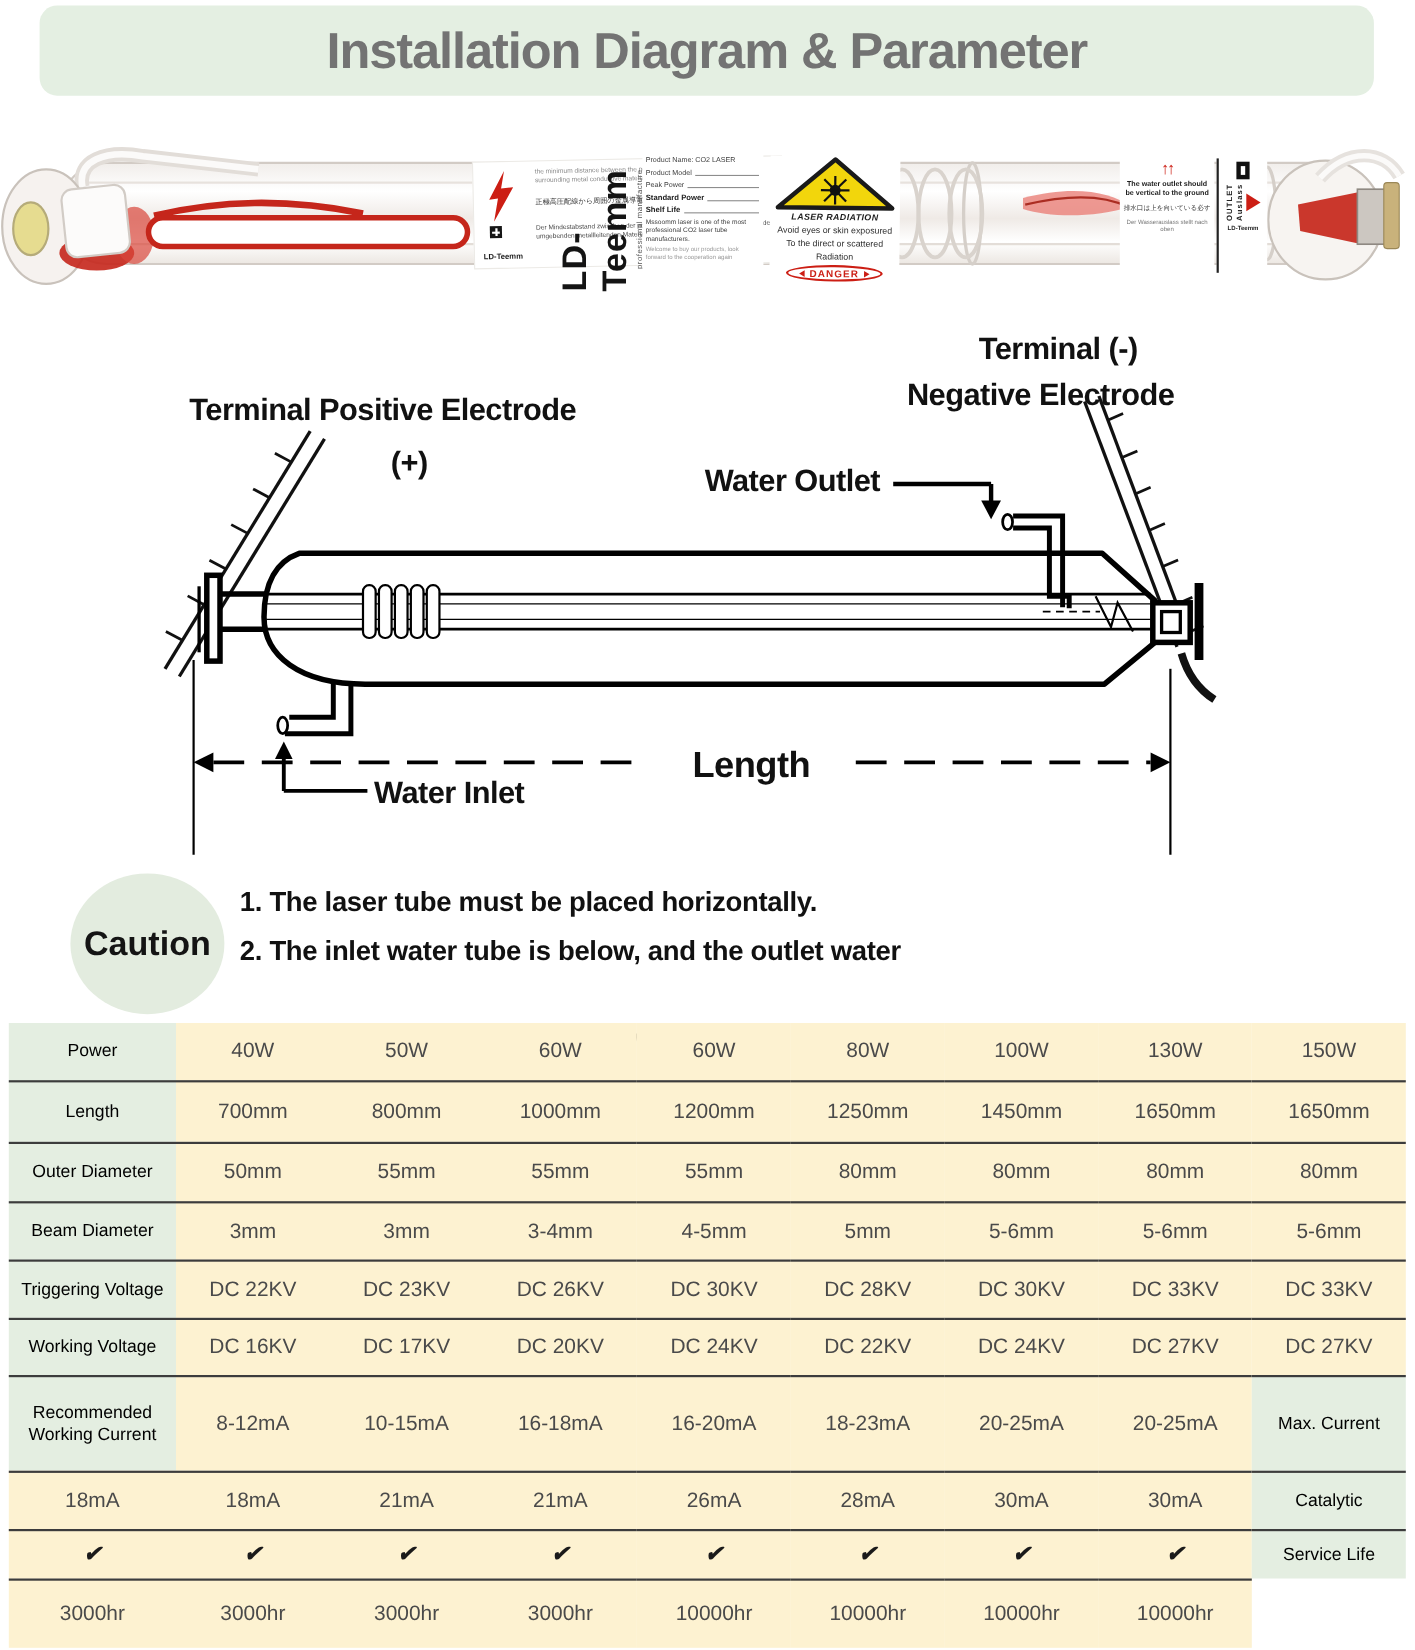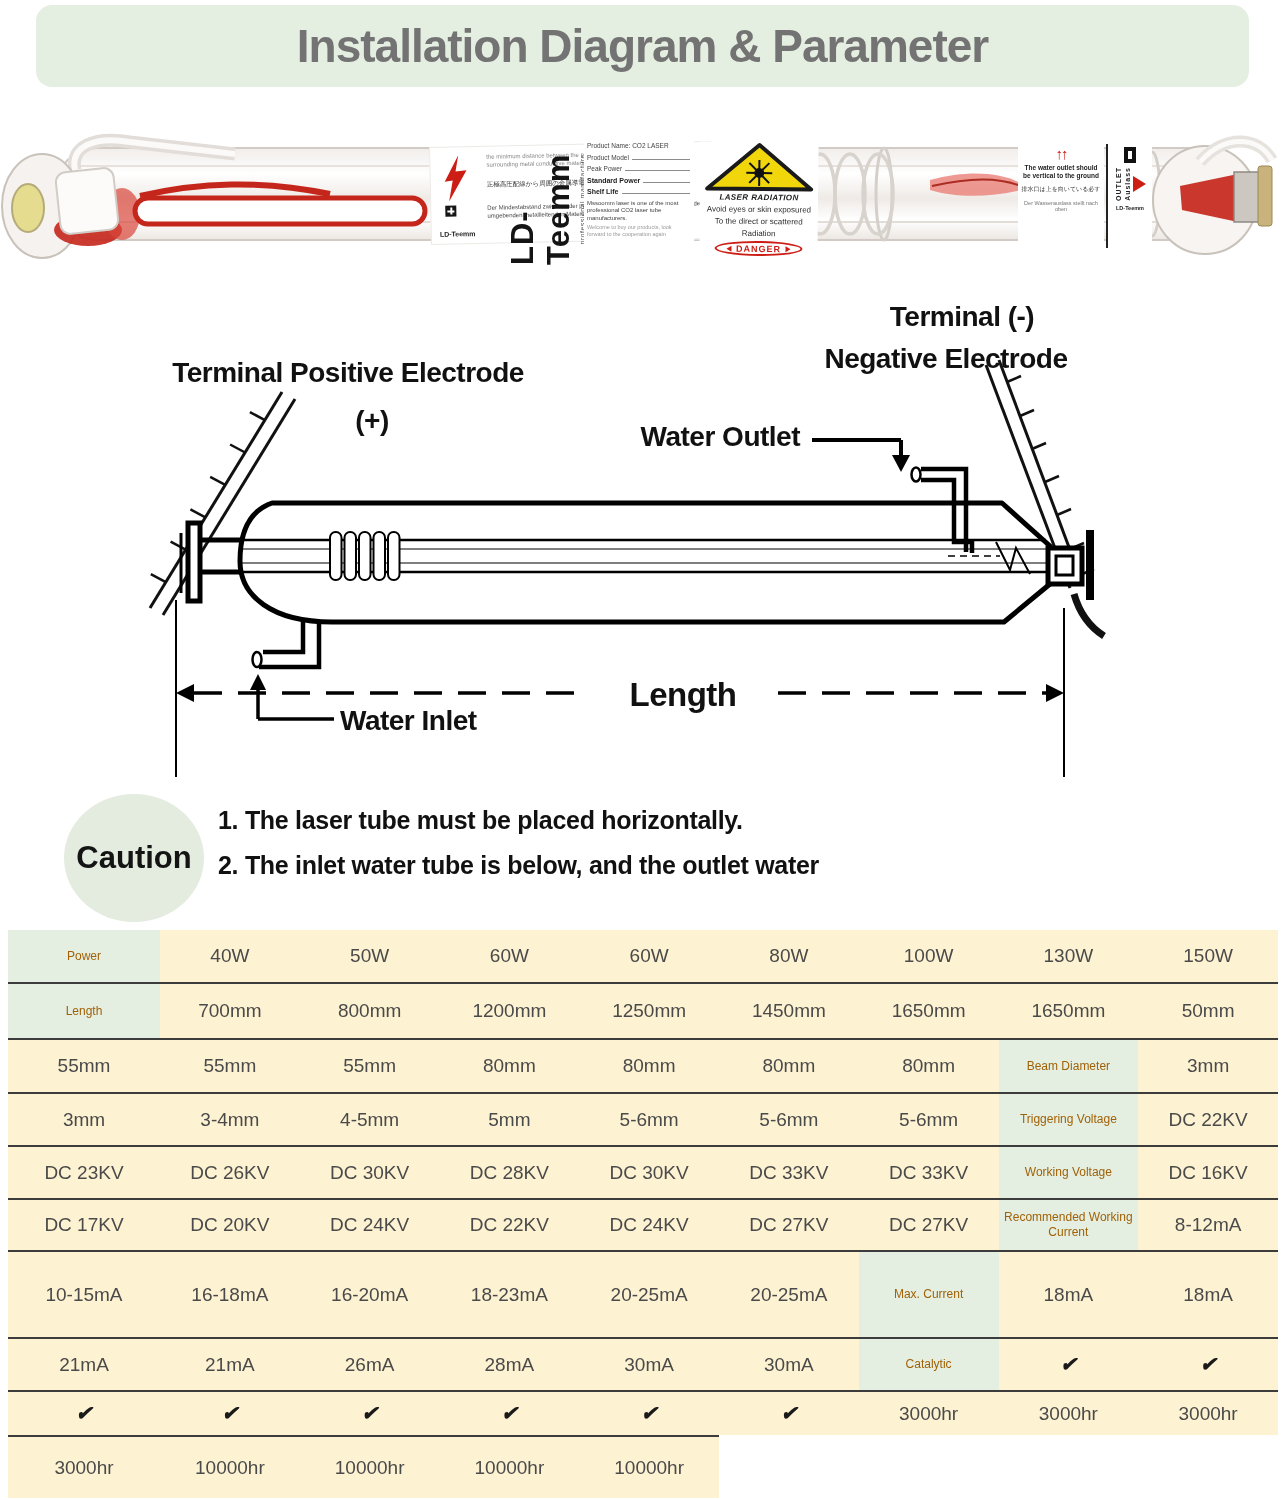--- a/index.html
+++ b/index.html
@@ -87,21 +87,21 @@
   .note2a { left:218px; top:851px; }
   .note2b { left:271px; top:887px;margin-top:44px; }
 
   
   .ptable {
     position:absolute; left:8px; top:930px; width:1270px;
     display:grid; grid-template-columns:152px repeat(8, 1fr);
   }
   .tcell { display:flex; align-items:center; justify-content:center; text-align:center;
     font-size:19px; color:var(--table-ink); padding:0 2px; line-height:1.25; }
-  .thead { background:var(--head-bg); font-size:12px; color:#a16207; }
+  .thead { background:var(--head-bg); font-size:16px; color:#000000; }
   .tval  { background:var(--cell-bg); }
   .bt { border-top:2.5px solid var(--line); }
   .check { font-weight:bold; font-size:20px; color:#1a1a1a; font-style:italic; }
 </style>
 </head>
 <body>
 
 <div class="title-bar">
   <h1>Installation Diagram &amp; Parameter</h1>
 </div>
@@ -352,25 +352,27 @@
     <div class="tcell tval">50W</div>
     <div class="tcell tval">60W</div>
     <div class="tcell tval">60W</div>
     <div class="tcell tval">80W</div>
     <div class="tcell tval">100W</div>
     <div class="tcell tval">130W</div>
     <div class="tcell tval">150W</div>
     <div class="tcell thead bt">Length</div>
     <div class="tcell tval bt">700mm</div>
     <div class="tcell tval bt">800mm</div>
+    <div class="tcell tval bt">1000mm</div>
     <div class="tcell tval bt">1200mm</div>
     <div class="tcell tval bt">1250mm</div>
     <div class="tcell tval bt">1450mm</div>
     <div class="tcell tval bt">1650mm</div>
     <div class="tcell tval bt">1650mm</div>
+    <div class="tcell thead bt">Outer Diameter</div>
     <div class="tcell tval bt">50mm</div>
     <div class="tcell tval bt">55mm</div>
     <div class="tcell tval bt">55mm</div>
     <div class="tcell tval bt">55mm</div>
     <div class="tcell tval bt">80mm</div>
     <div class="tcell tval bt">80mm</div>
     <div class="tcell tval bt">80mm</div>
     <div class="tcell tval bt">80mm</div>
     <div class="tcell thead bt">Beam Diameter</div>
     <div class="tcell tval bt">3mm</div>
@@ -418,20 +420,21 @@
     <div class="tcell tval bt">30mA</div>
     <div class="tcell thead bt">Catalytic</div>
     <div class="tcell tval bt check">✔</div>
     <div class="tcell tval bt check">✔</div>
     <div class="tcell tval bt check">✔</div>
     <div class="tcell tval bt check">✔</div>
     <div class="tcell tval bt check">✔</div>
     <div class="tcell tval bt check">✔</div>
     <div class="tcell tval bt check">✔</div>
     <div class="tcell tval bt check">✔</div>
+    <div class="tcell thead bt">Service Life</div>
     <div class="tcell tval bt">3000hr</div>
     <div class="tcell tval bt">3000hr</div>
     <div class="tcell tval bt">3000hr</div>
     <div class="tcell tval bt">3000hr</div>
     <div class="tcell tval bt">10000hr</div>
     <div class="tcell tval bt">10000hr</div>
     <div class="tcell tval bt">10000hr</div>
     <div class="tcell tval bt">10000hr</div>
   </div>
 

